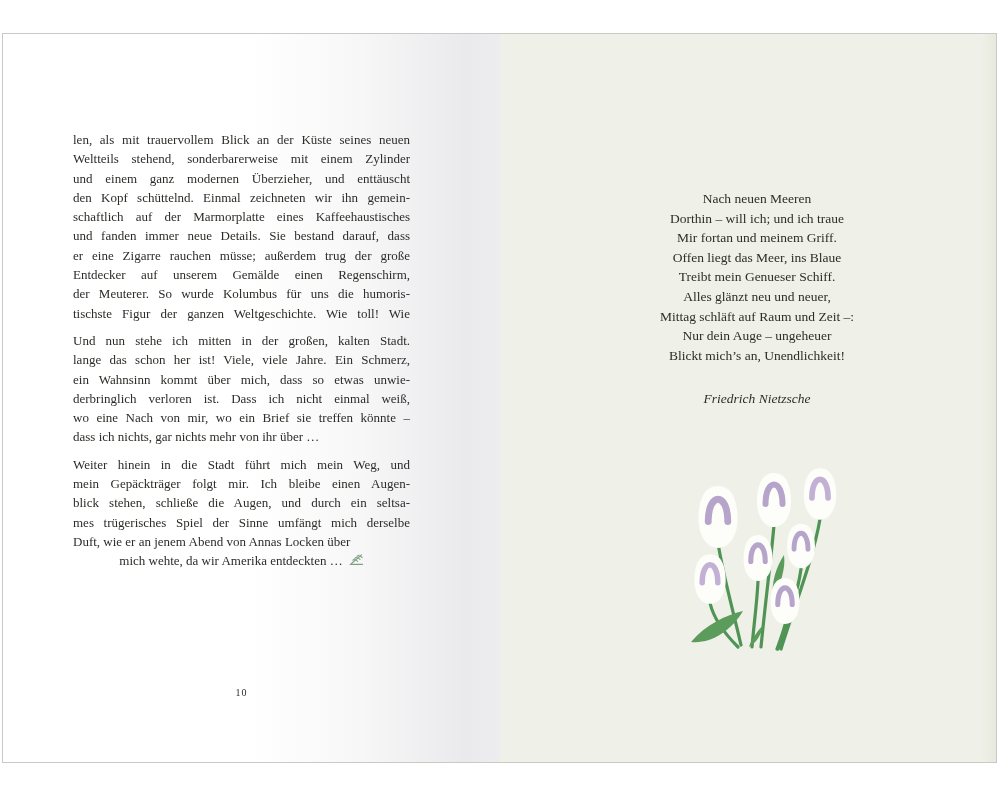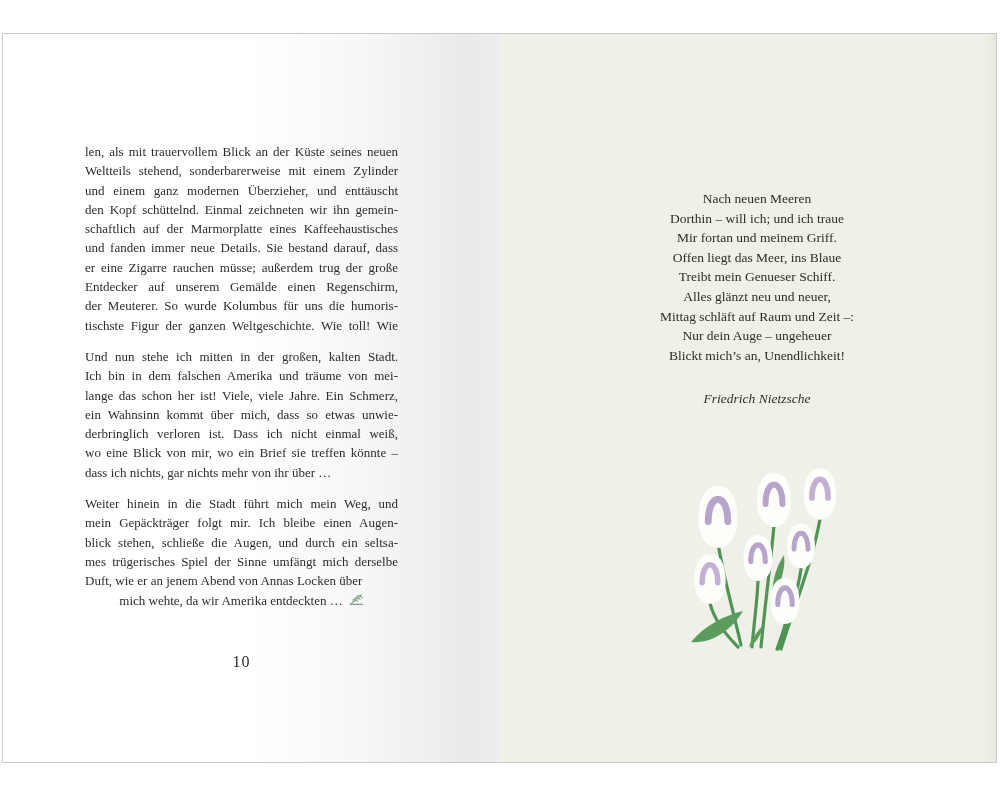--- a/index.html
+++ b/index.html
@@ -16,29 +16,29 @@
     background:linear-gradient(90deg,#ffffff 0%,#ffffff 50%,#f7f7f8 72%,#eaeaec 93%,#ededef 100%);
   }
   .page-right{
     flex:1;position:relative;
     background:linear-gradient(90deg,#eff0e7 0%,#eff0e7 97%,#e8e9de 100%);
   }
   .text-block{
     position:absolute;left:70px;top:96px;width:337px;
     font-size:13px;color:#2e2c28;
   }
-  .para{margin:12px;}
+  .para{margin:0;}
   .para + .para{margin-top:8px;}
   .bline{line-height:19.3px;text-align:justify;text-align-last:justify;}
   .bline.is-last{text-align-last:left;}
   .final-line{line-height:19.3px;text-align:center;white-space:nowrap;}
   .leaf-ornament{vertical-align:-1px;margin-left:5px;}
   .page-number{
-    position:absolute;top:619px;left:70px;width:337px;text-align:center;
-    font-size:16px;color:#2e2c28;letter-spacing:1px;
+    position:absolute;top:653px;left:70px;width:337px;text-align:center;
+    font-size:10px;color:#2e2c28;letter-spacing:1px;
   }
   .poem{
     position:absolute;top:155px;left:0;width:100%;text-align:center;
     font-size:13.5px;color:#2e2c28;transform:translateX(9px);
   }
   .poem-line{line-height:19.6px;}
   .attribution{
     position:absolute;top:357px;left:0;width:100%;text-align:center;
     font-style:italic;font-size:13.5px;color:#2e2c28;transform:translateX(9px);
   }
@@ -59,25 +59,24 @@
             <div class="bline">den Kopf schüttelnd. Einmal zeichneten wir ihn gemein-</div>
             <div class="bline">schaftlich auf der Marmorplatte eines Kaffeehaustisches</div>
             <div class="bline">und fanden immer neue Details. Sie bestand darauf, dass</div>
             <div class="bline">er eine Zigarre rauchen müsse; außerdem trug der große</div>
             <div class="bline">Entdecker auf unserem Gemälde einen Regenschirm,</div>
             <div class="bline">der Meuterer. So wurde Kolumbus für uns die humoris-</div>
             <div class="bline">tischste Figur der ganzen Weltgeschichte. Wie toll! Wie</div>
           </div>
         <div class="para">
             <div class="bline">Und nun stehe ich mitten in der großen, kalten Stadt.</div>
-            <div class="bline">Ich bin in dem falschen Amerika und träume von mei-</div>
             <div class="bline">lange das schon her ist! Viele, viele Jahre. Ein Schmerz,</div>
             <div class="bline">ein Wahnsinn kommt über mich, dass so etwas unwie-</div>
             <div class="bline">derbringlich verloren ist. Dass ich nicht einmal weiß,</div>
-            <div class="bline">wo eine Blick von mir, wo ein Brief sie treffen könnte –</div>
+            <div class="bline">wo eine Nach von mir, wo ein Brief sie treffen könnte –</div>
             <div class="bline is-last">dass ich nichts, gar nichts mehr von ihr über …</div>
           </div>
         <div class="para">
           <div>
               <div class="bline">Weiter hinein in die Stadt führt mich mein Weg, und</div>
               <div class="bline">mein Gepäckträger folgt mir. Ich bleibe einen Augen-</div>
               <div class="bline">blick stehen, schließe die Augen, und durch ein seltsa-</div>
               <div class="bline">mes trügerisches Spiel der Sinne umfängt mich derselbe</div>
               <div class="bline is-last">Duft, wie er an jenem Abend von Annas Locken über</div>
             </div>

